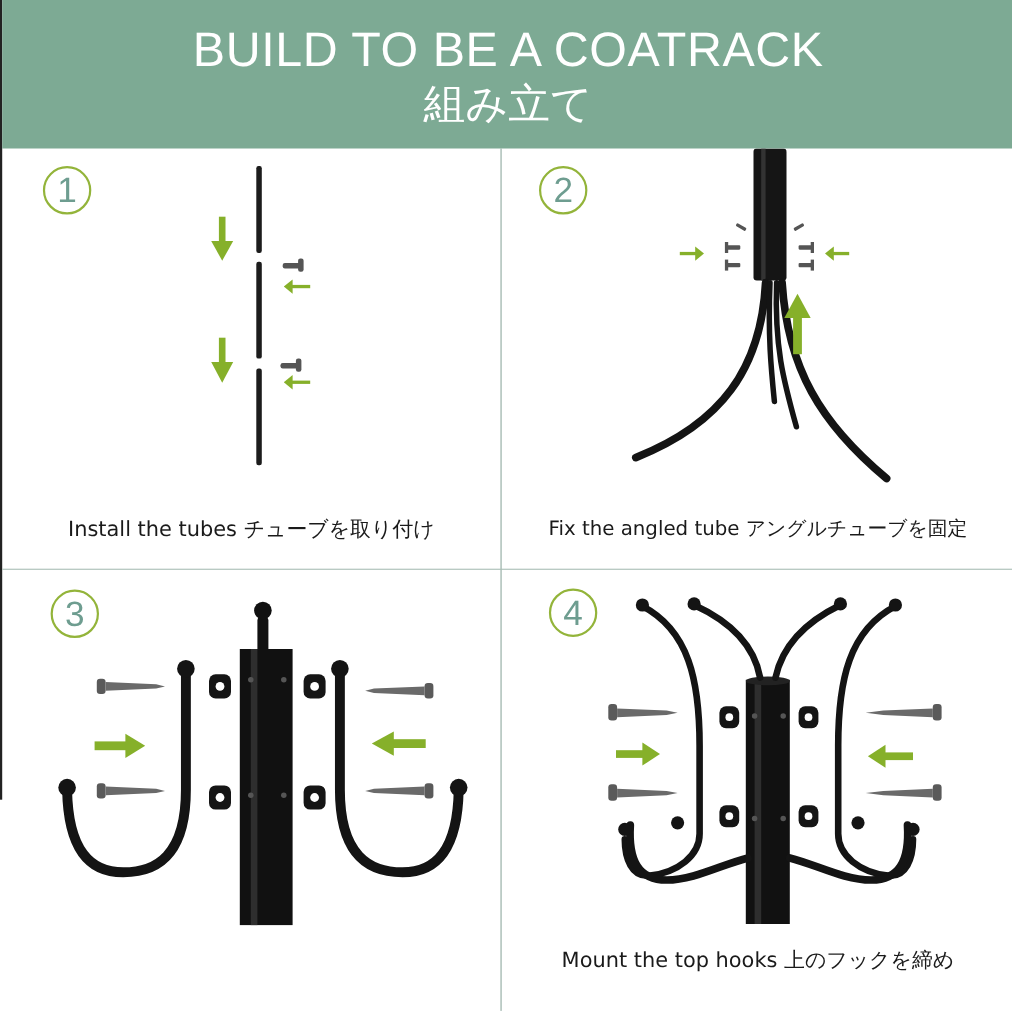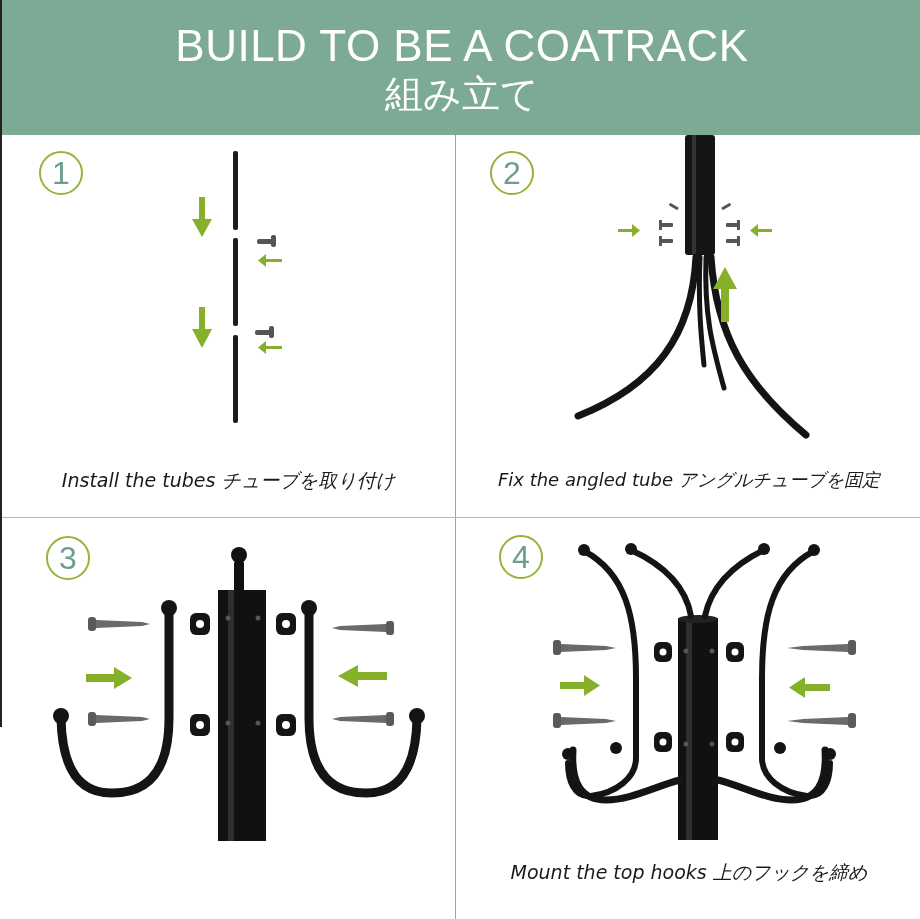--- a/index.html
+++ b/index.html
@@ -9,21 +9,21 @@
   .header .title { position: absolute; left: 0; right: 0; top: 18px; font-family: "Liberation Sans", sans-serif; font-size: 44px; letter-spacing: 0.5px; line-height: 56px; }
   .header .subtitle { position: absolute; left: 0; right: 0; top: 70px; font-family: "DejaVu Sans", sans-serif; font-size: 38px; line-height: 48px; }
   .vline { position: absolute; left: 453px; top: 135px; width: 1px; height: 784px; background: #8fa9a0; }
   .hline { position: absolute; left: 0; top: 517px; width: 920px; height: 1px; background: #a8bdb5; }
   .panel { position: absolute; }
   .p1 { left: 0; top: 135px; width: 453px; height: 382px; }
   .p2 { left: 454px; top: 135px; width: 466px; height: 382px; }
   .p3 { left: 0; top: 518px; width: 453px; height: 401px; }
   .p4 { left: 454px; top: 518px; width: 466px; height: 401px; }
   .num { position: absolute; width: 40px; height: 40px; border: 2.5px solid #93b43a; border-radius: 50%; color: #6e9d90; font-family: "Liberation Sans", sans-serif; font-size: 32px; line-height: 40px; text-align: center; }
-  .caption { position: absolute; left: 0; right: 0; text-align: center; color: #1a1a1a; font-family: "DejaVu Sans", sans-serif; font-size: 19px; white-space: nowrap; font-style: italic; }
+  .caption { position: absolute; left: 0; right: 0; text-align: center; color: #1a1a1a; font-family: "DejaVu Sans", sans-serif; font-size: 19px; white-space: nowrap; }
   svg { position: absolute; left: 0; top: 0; }
 </style>
 </head>
 <body>
 
 <div class="page">
 
   <div class="header">
     <div class="title">BUILD TO BE A COATRACK</div>
     <div class="subtitle">組み立て</div>

